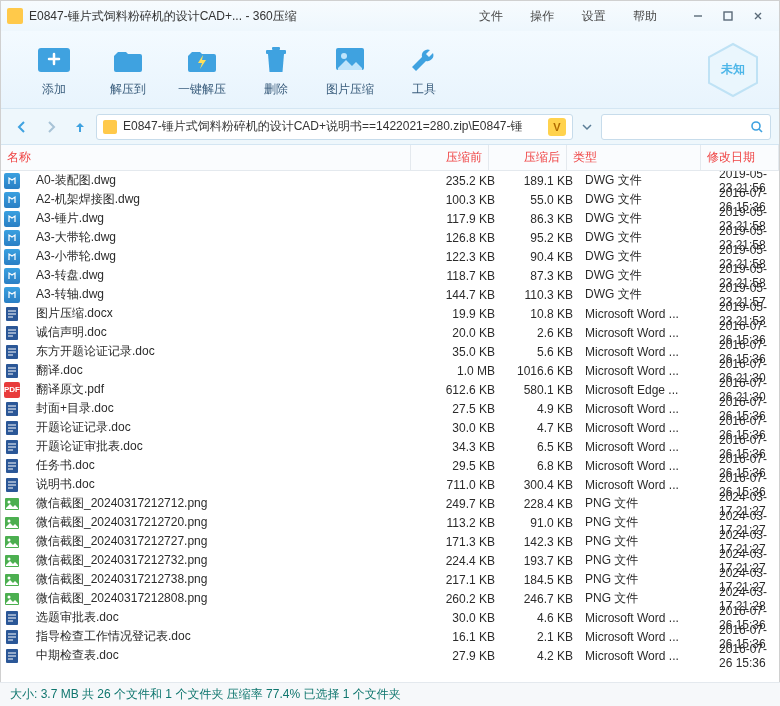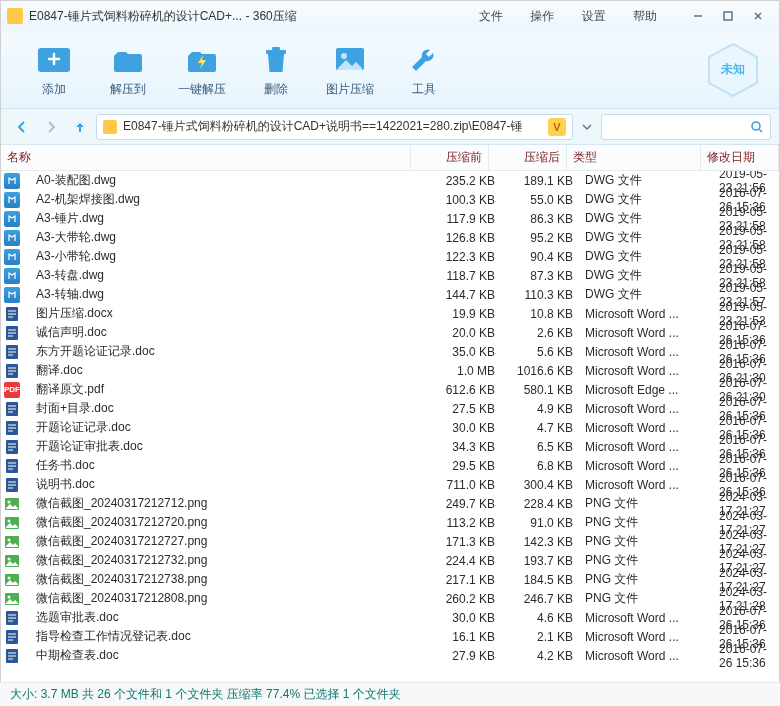--- a/index.html
+++ b/index.html
@@ -20,21 +20,21 @@
 .badge .hex svg{position:absolute;inset:0}
 .pathbar{height:36px;background:#eef7fc;display:flex;align-items:center;padding:0 8px;gap:3px;border-bottom:1px solid #d4e6f3}
 .navsq{width:26px;height:26px;display:flex;align-items:center;justify-content:center;color:#3fa2e0;cursor:pointer;border-radius:3px}
 .pathbox{flex:1;height:26px;background:#fff;border:1px solid #c7dceb;border-radius:3px;display:flex;align-items:center;padding:0 6px;color:#333;overflow:hidden}
 .pathbox .pi{width:14px;height:14px;background:#ffc94a;border-radius:2px;margin-right:6px;flex:0 0 auto}
 .pathbox .ptxt{white-space:nowrap;overflow:hidden;text-overflow:clip;flex:1}
 .vip{width:18px;height:18px;background:#ffd24d;color:#b06a00;font-weight:700;display:flex;align-items:center;justify-content:center;border-radius:3px;margin-left:6px;font-size:11px}
 .ddarrow{width:22px;height:26px;display:flex;align-items:center;justify-content:center;color:#5a7d96;cursor:pointer}
 .searchbox{width:170px;height:26px;background:#fff;border:1px solid #c7dceb;border-radius:3px;display:flex;align-items:center;padding:0 6px}
 .searchbox svg{margin-left:auto}
-.headerrow{height:26px;background:#fafcfe;border-bottom:1px solid #e4e9ee;display:flex;align-items:center;color:#7f1d1d;user-select:none}
+.headerrow{height:26px;background:#fafcfe;border-bottom:1px solid #e4e9ee;display:flex;align-items:center;color:#ef4444;user-select:none}
 .headerrow .col{padding:0 6px;border-right:1px solid #e4e9ee;height:100%;display:flex;align-items:center}
 .c-name{width:410px}
 .c-b{width:78px;justify-content:flex-end}
 .c-a{width:78px;justify-content:flex-end}
 .c-t{width:134px}
 .c-d{flex:1}
 .filelist{height:528px;overflow:auto}
 .row{height:19px;display:flex;align-items:center;padding:0 0 0 3px;color:#2b2b2b}
 .row .ic{width:16px;height:16px;margin-right:16px;flex:0 0 auto;display:flex;align-items:center;justify-content:center}
 .row .nm{width:387px;white-space:nowrap;overflow:hidden}

